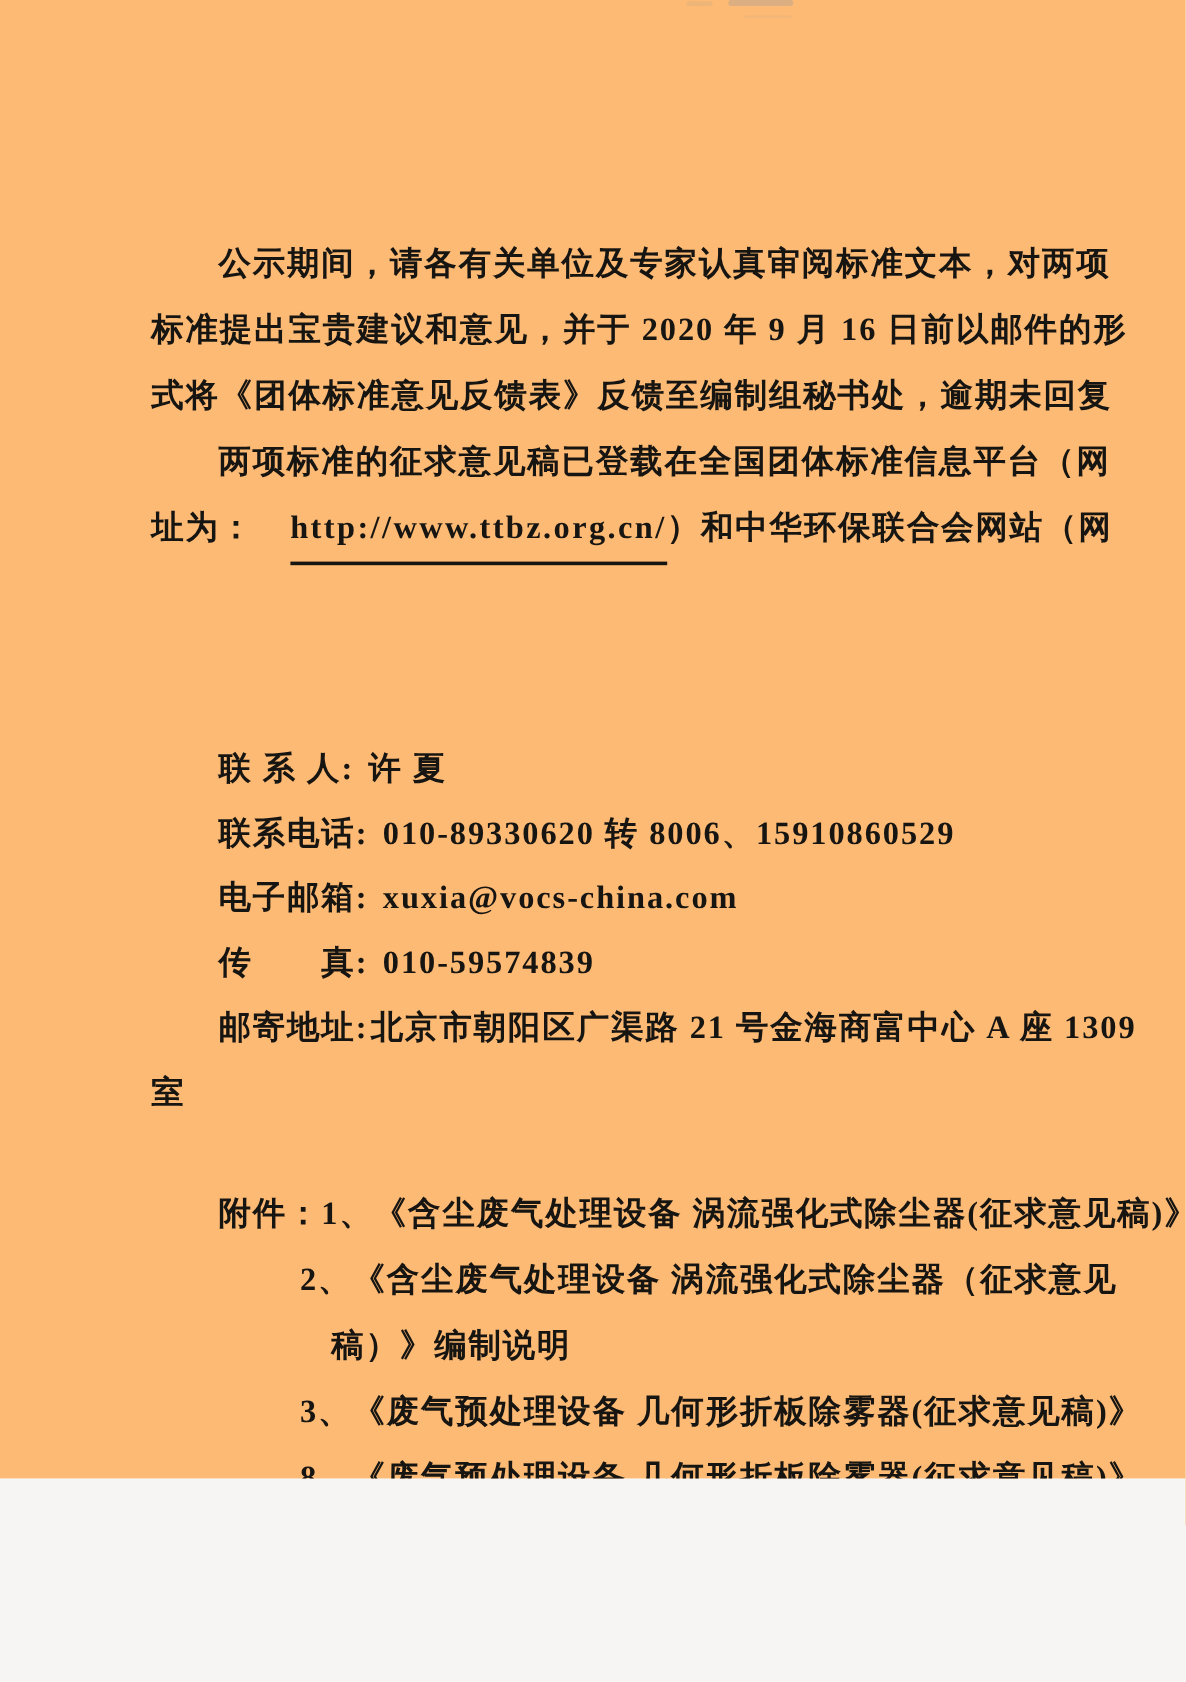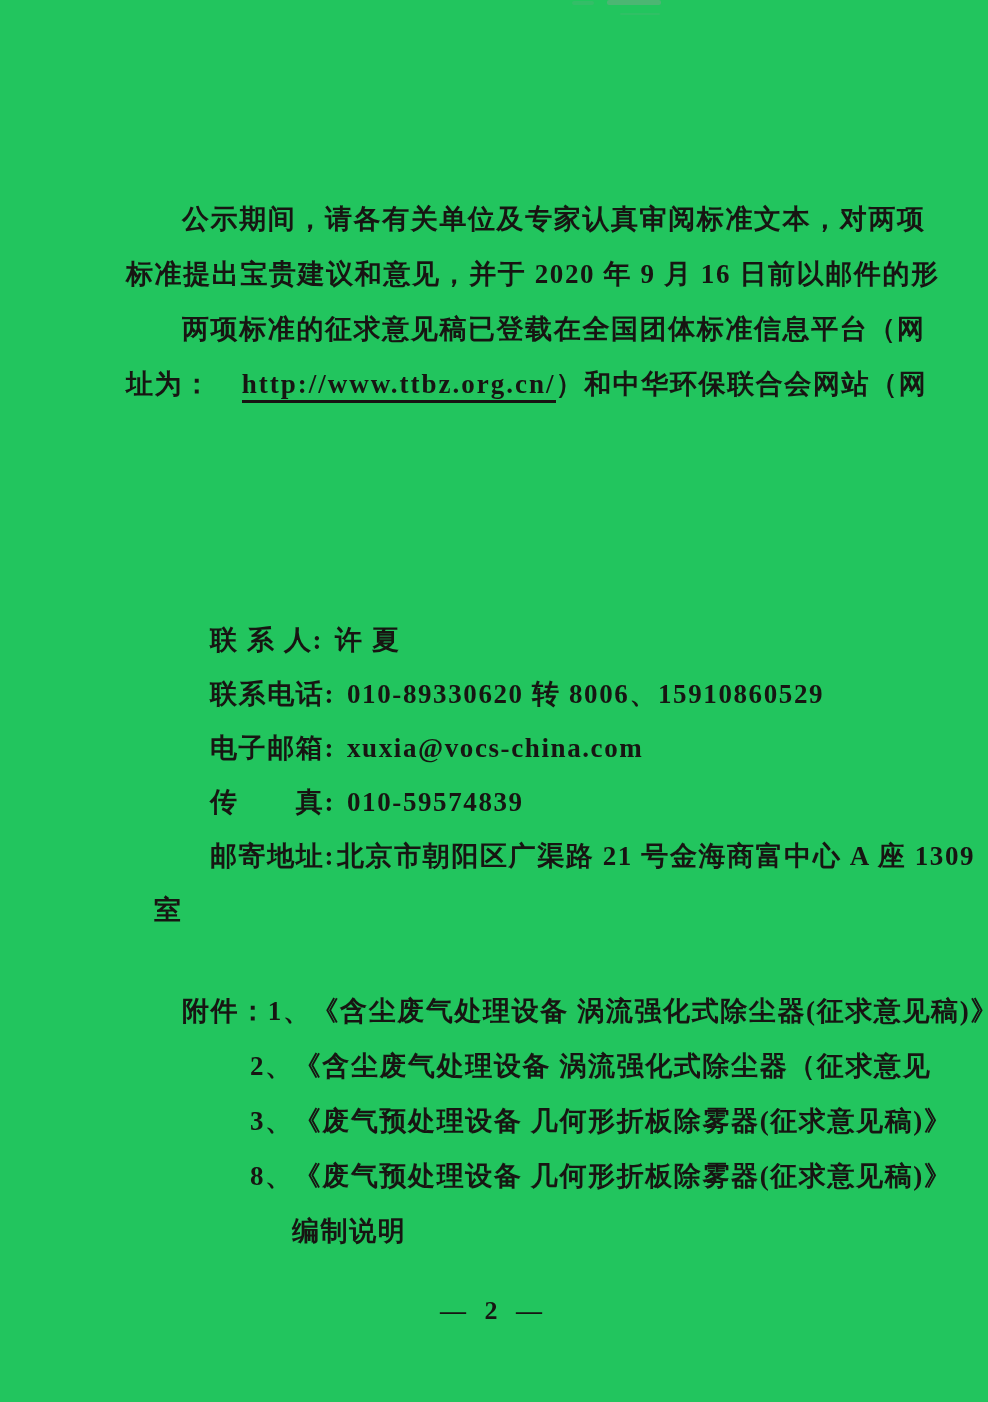--- a/index.html
+++ b/index.html
@@ -3,22 +3,22 @@
 <meta charset="utf-8">
 <style>
   html,body{margin:0;padding:0;}
   body{
     width:988px;height:1402px;
     background:#f6f5f3;
     font-family:"Liberation Serif","DejaVu Serif",serif;
   }
   .page{
     position:relative;
-    width:988px;height:1402px;
-    background:#22c55e;
+    width:988px;height:1232px;
+    background:#fdba74;
     overflow:hidden;
     color:#171512;
   }
   
   .artifact{position:absolute;background:#9a9a9a;opacity:.35;border-radius:2px;}
   .a1{left:607px;top:0;width:54px;height:5px;}
   .a2{left:572px;top:1px;width:22px;height:4px;opacity:.15;}
   .a3{left:620px;top:13px;width:40px;height:2px;opacity:.12;}
 
   .block{position:absolute;left:126px;width:772px;}
@@ -27,29 +27,29 @@
     font-size:27px;letter-spacing:1.6px;
     white-space:nowrap;font-weight:600;
   }
   .indent{padding-left:56px;}
 
   
   .paras{top:192px;}
 
   .url{
     border-bottom:3px solid #171512;
-    padding-bottom:1px;
+    padding-bottom:14px;
     letter-spacing:2px;
   }
   .gap-wide{margin-left:30px;}
   .gap-small{margin-left:8px;}
 
   
   .contacts{top:613px;}
-  .contacts .ln{height:54px;line-height:54px;margin-left:28px;}
+  .contacts .ln{height:54px;line-height:54px;}
   .clabel{padding-left:56px;}
   .cval{margin-left:12px;}
   .cval-tight{margin-left:2px;}
 
   
   .attach{top:984px;}
   .attach .ln{height:55px;line-height:55px;}
   .ind-1{padding-left:56px;}
   .ind-2{padding-left:124px;}
   .ind-3{padding-left:150px;}
@@ -67,37 +67,39 @@
 
 <main class="page">
 
   <div class="artifact a1"></div>
   <div class="artifact a2"></div>
   <div class="artifact a3"></div>
 
   <section class="block paras">
     <p class="ln indent">公示期间，请各有关单位及专家认真审阅标准文本，对两项</p>
     <p class="ln">标准提出宝贵建议和意见，并于 2020 年 9 月 16 日前以邮件的形</p>
+    <p class="ln">式将《团体标准意见反馈表》反馈至编制组秘书处，逾期未回复</p>
 
     <p class="ln indent">两项标准的征求意见稿已登载在全国团体标准信息平台（网</p>
     <p class="ln"><span>址为：</span><span class="url gap-wide">http://www.ttbz.org.cn/</span><span>）和中华环保联合会网站（网</span></p>
   </section>
 
   <section class="block contacts">
     <p class="ln"><span class="clabel">联 系 人:</span><span class="cval">许 夏</span></p>
     <p class="ln"><span class="clabel">联系电话:</span><span class="cval">010-89330620 转 8006、15910860529</span></p>
     <p class="ln"><span class="clabel">电子邮箱:</span><span class="cval">xuxia@vocs-china.com</span></p>
     <p class="ln"><span class="clabel">传　　真:</span><span class="cval">010-59574839</span></p>
     <p class="ln"><span class="clabel">邮寄地址:</span><span class="cval-tight">北京市朝阳区广渠路 21 号金海商富中心 A 座 1309</span></p>
     <p class="ln">室</p>
   </section>
 
   <section class="block attach">
     <p class="ln ind-1">附件：1、《含尘废气处理设备 涡流强化式除尘器(征求意见稿)》</p>
     <p class="ln ind-2">2、《含尘废气处理设备 涡流强化式除尘器（征求意见</p>
+    <p class="ln ind-3">稿）》编制说明</p>
     <p class="ln ind-2">3、《废气预处理设备 几何形折板除雾器(征求意见稿)》</p>
     <p class="ln ind-2">8、《废气预处理设备 几何形折板除雾器(征求意见稿)》</p>
     <p class="ln ind-4">编制说明</p>
   </section>
 
   <div class="footer">— 2 —</div>
 
 </main>
 
 </body></html>

